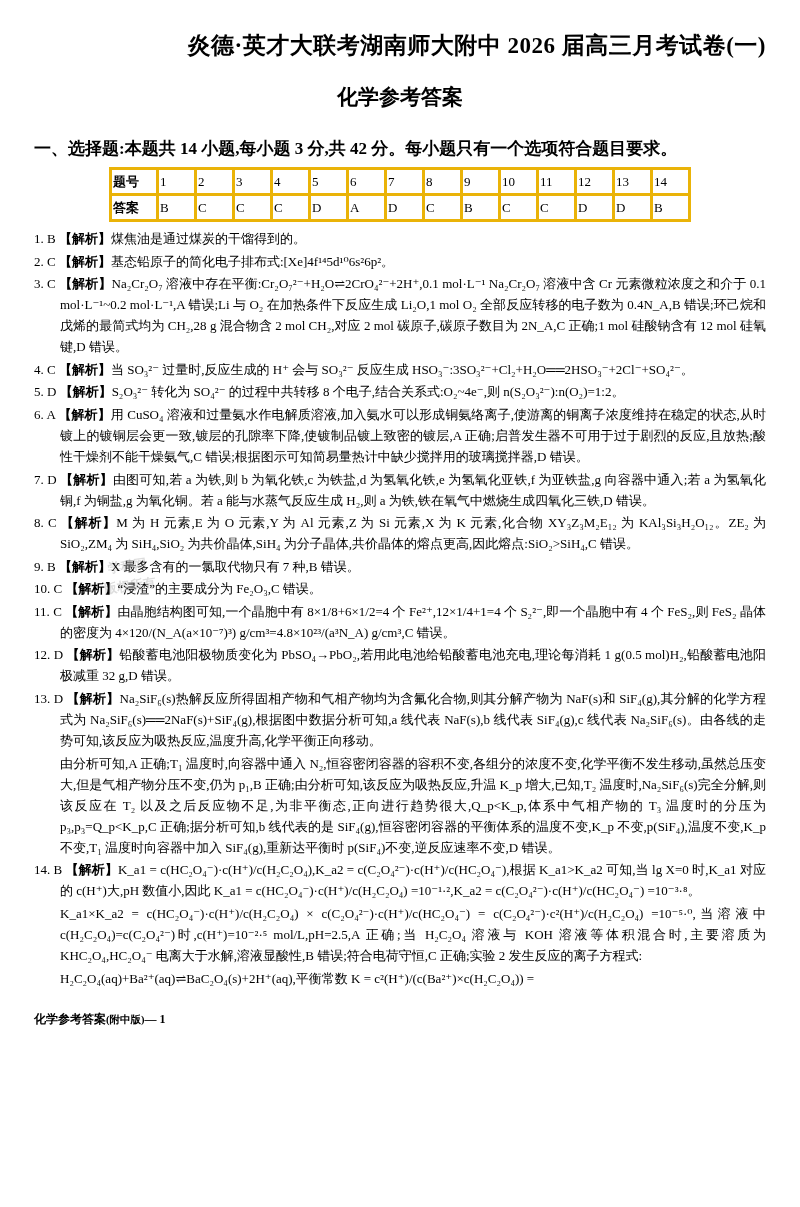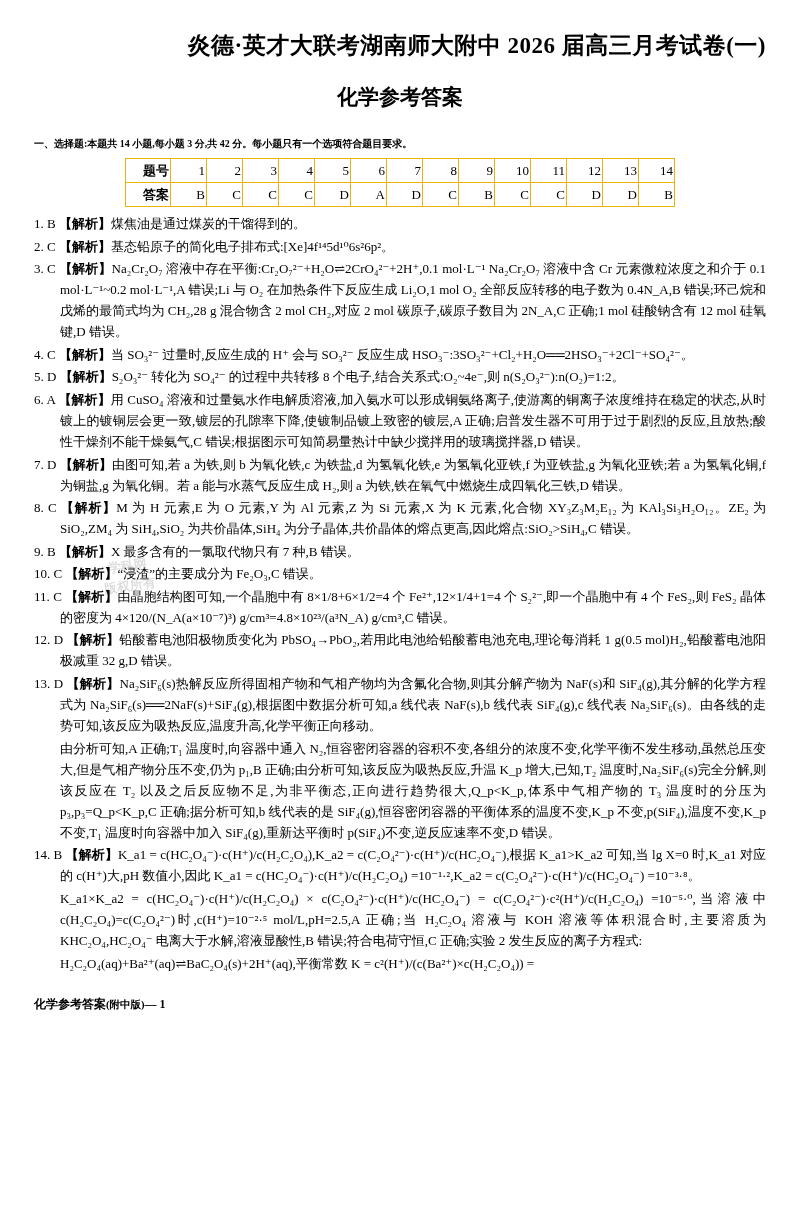--- a/index.html
+++ b/index.html
@@ -24,34 +24,34 @@
     margin:8px 0 2px 0;
     font-family:"Liberation Serif","DejaVu Serif",serif;
   }
   .doc-subtitle{
     text-align:center;
     font-size:21px;
     font-weight:bold;
     margin:22px 0 4px 0;
   }
   .sec-head{
-    font-size:10px;
+    font-size:17px;
     font-weight:bold;
     margin:26px 0 7px 0;
   }
   table.ans{
     border-collapse:collapse;
     margin:0 auto 6px auto;
     font-size:13px;
   }
   table.ans td{
-    border:1px solid #eab308;
+    border:3px solid #eab308;
     width:33px;
     height:21px;
-    text-align:right;
+    text-align:left;
     vertical-align:middle;
     font-family:"Liberation Serif","DejaVu Serif",serif;
   }
   table.ans td.hd{
     width:42px;
     font-weight:bold;
   }
   .item{
     font-size:13px;
     line-height:1.62;
@@ -177,21 +177,21 @@
 
     <div class="item hang">
       <span class="num">6.</span>
       <span class="ansletter">A</span>
       <span class="jx">【解析】</span><span>用 CuSO₄ 溶液和过量氨水作电解质溶液,加入氨水可以形成铜氨络离子,使游离的铜离子浓度维持在稳定的状态,从时镀上的镀铜层会更一致,镀层的孔隙率下降,使镀制品镀上致密的镀层,A 正确;启普发生器不可用于过于剧烈的反应,且放热;酸性干燥剂不能干燥氨气,C 错误;根据图示可知简易量热计中缺少搅拌用的玻璃搅拌器,D 错误。</span>
     </div>
 
     <div class="item hang">
       <span class="num">7.</span>
       <span class="ansletter">D</span>
-      <span class="jx">【解析】</span><span>由图可知,若 a 为铁,则 b 为氧化铁,c 为铁盐,d 为氢氧化铁,e 为氢氧化亚铁,f 为亚铁盐,g 为氧化亚铁;若 a 为氢氧化铜,f 为铜盐,g 为氧化铜。若 a 能与水蒸气反应生成 H₂,则 a 为铁,铁在氧气中燃烧生成四氧化三铁,D 错误。</span>
+      <span class="jx">【解析】</span><span>由图可知,若 a 为铁,则 b 为氧化铁,c 为铁盐,d 为氢氧化铁,e 为氢氧化亚铁,f 为亚铁盐,g 向容器中通入;若 a 为氢氧化铜,f 为铜盐,g 为氧化铜。若 a 能与水蒸气反应生成 H₂,则 a 为铁,铁在氧气中燃烧生成四氧化三铁,D 错误。</span>
     </div>
 
     <div class="item hang">
       <span class="num">8.</span>
       <span class="ansletter">C</span>
       <span class="jx">【解析】</span><span>M 为 H 元素,E 为 O 元素,Y 为 Al 元素,Z 为 Si 元素,X 为 K 元素,化合物 XY₃Z₃M₂E₁₂ 为 KAl₃Si₃H₂O₁₂。ZE₂ 为 SiO₂,ZM₄ 为 SiH₄,SiO₂ 为共价晶体,SiH₄ 为分子晶体,共价晶体的熔点更高,因此熔点:SiO₂&gt;SiH₄,C 错误。</span>
     </div>
 
     <div class="item hang">
       <span class="num">9.</span>

